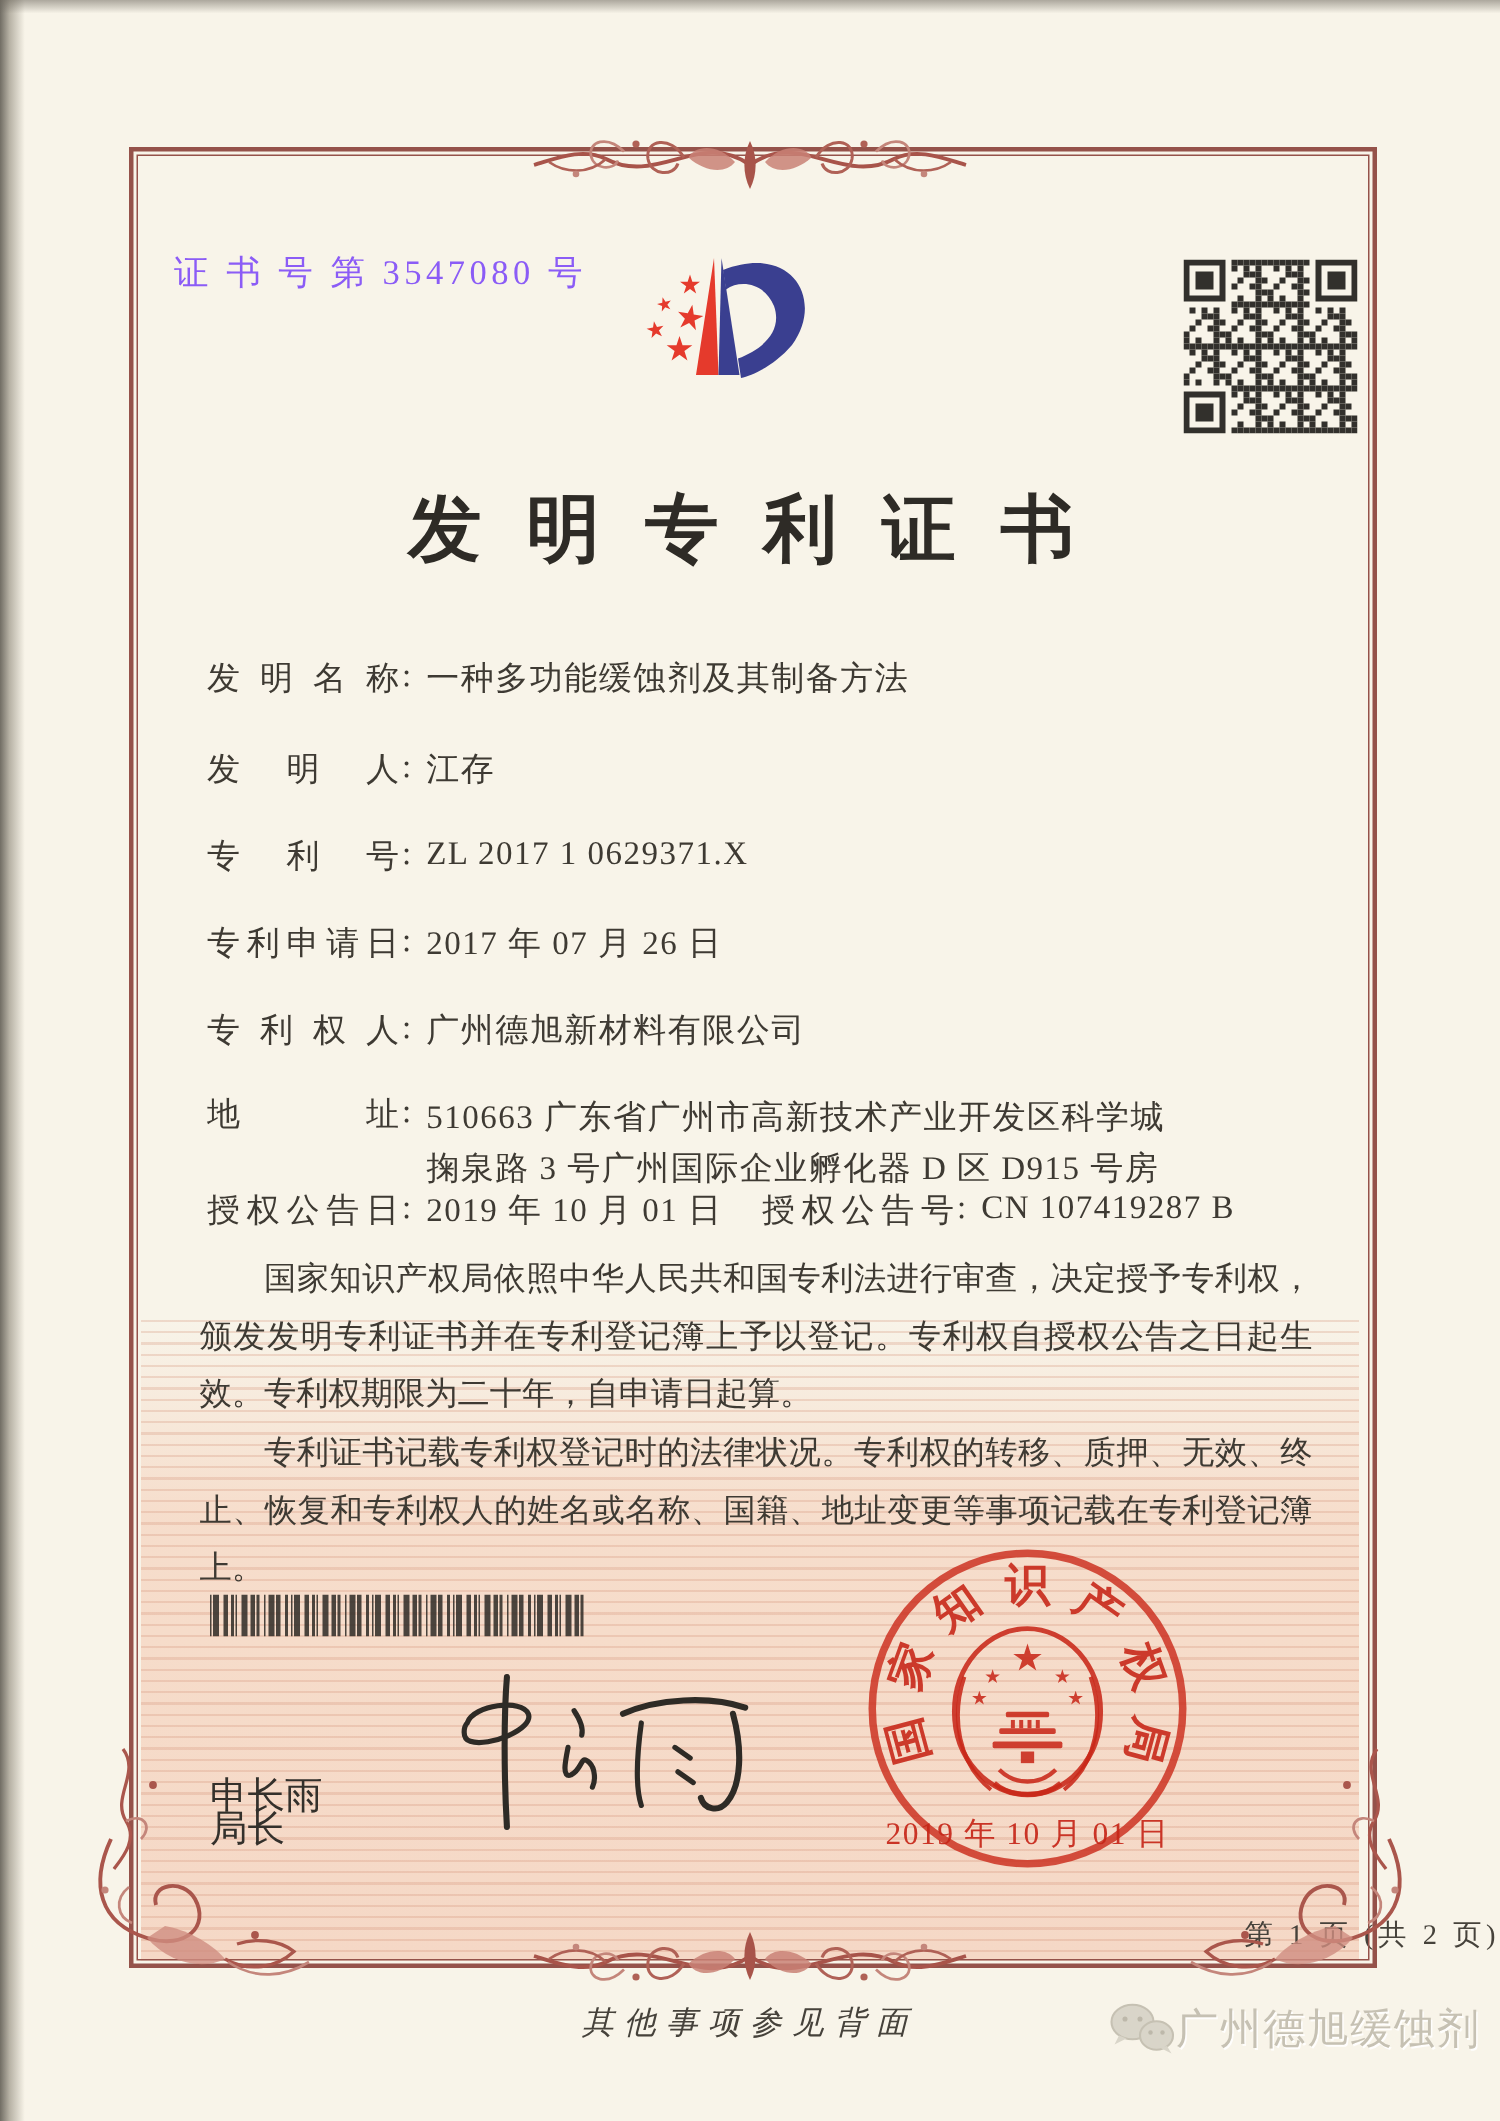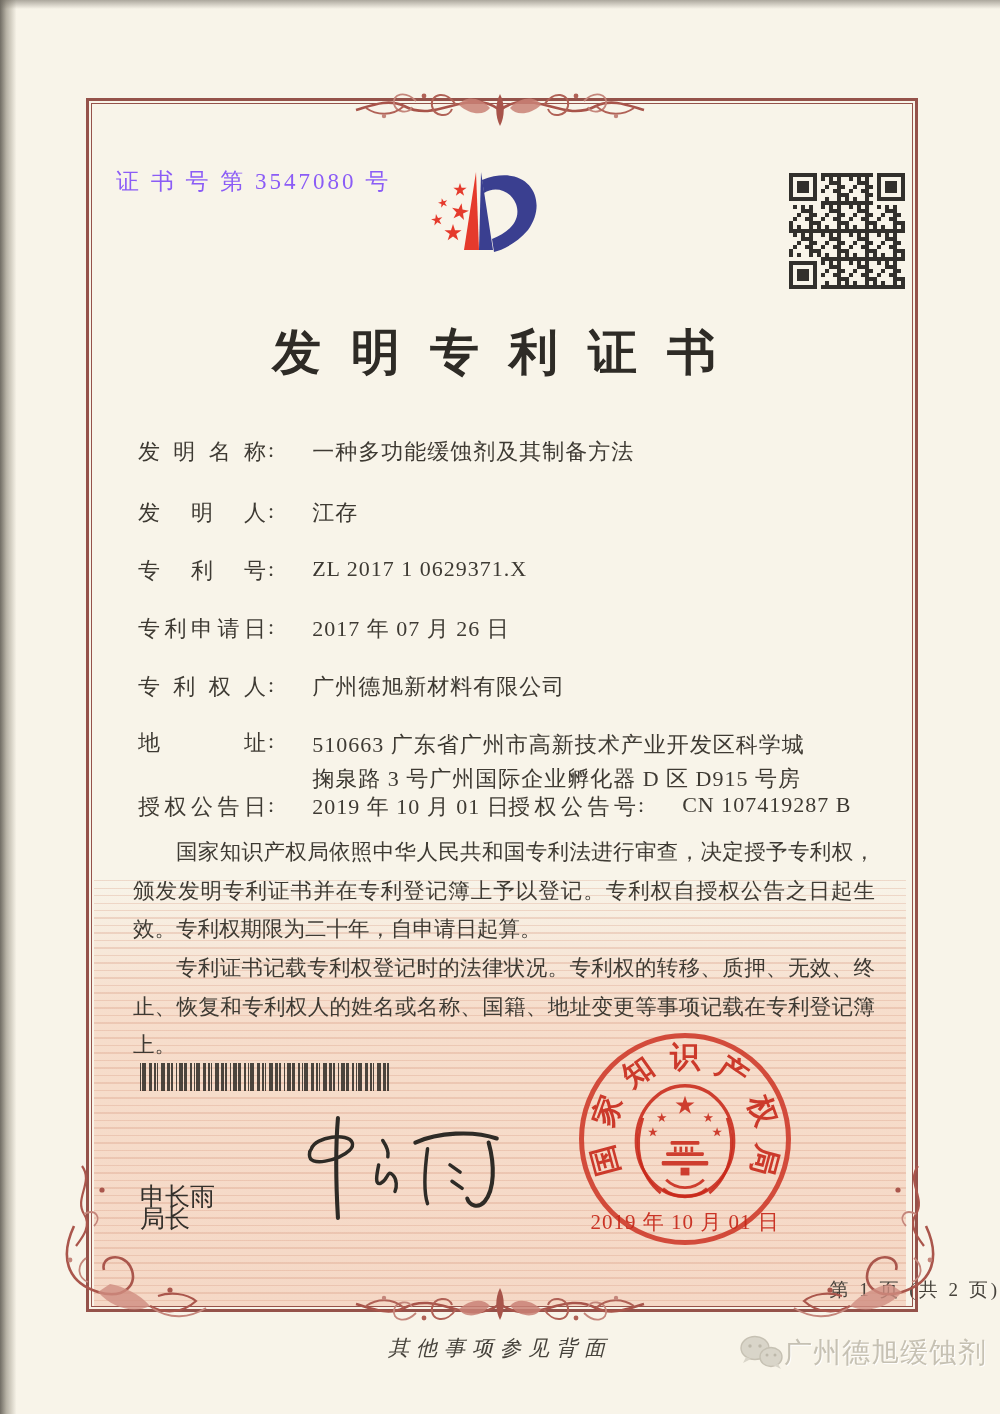--- a/index.html
+++ b/index.html
@@ -26,21 +26,21 @@
   .z2{z-index:2}.z4{z-index:4}
   .abs{position:absolute;}
   
   .certno{left:116px;top:166px;font-size:23px;letter-spacing:3px;color:#8b5cf6;}
   .title{left:0;top:320px;width:1000px;text-align:center;font-size:49px;
     letter-spacing:30px;padding-left:18px;box-sizing:border-box;color:#2e2b26;font-weight:600;}
   
   .frow{left:138px;font-size:22px;color:#3e3a33;white-space:nowrap;}
   .flabel{display:inline-block;width:128px;text-align:justify;text-align-last:justify;vertical-align:top;}
   .fcolon{display:inline-block;margin:0 10px 0 2px;vertical-align:top;}
-  .fvalue{display:inline-block;vertical-align:top;letter-spacing:1px;margin-left:28px;}
+  .fvalue{display:inline-block;vertical-align:top;letter-spacing:1px;}
   .frow.wrap{white-space:normal;}
   .frow.wrap .fvalue{width:508px;line-height:1.55;}
   
   .body-text{left:133px;top:833px;width:742px;font-size:21.5px;line-height:1.8;
     text-align:justify;color:#3e3a33;}
   .body-text p{margin:0;text-indent:2em;}
   
   .sig-title{left:140px;top:1202px;font-size:25px;color:#33302b;font-family:"Liberation Sans","DejaVu Sans",sans-serif;}
   .sig-name{left:140px;top:1180px;font-size:25px;color:#33302b;font-family:"Liberation Sans","DejaVu Sans",sans-serif;}
   

